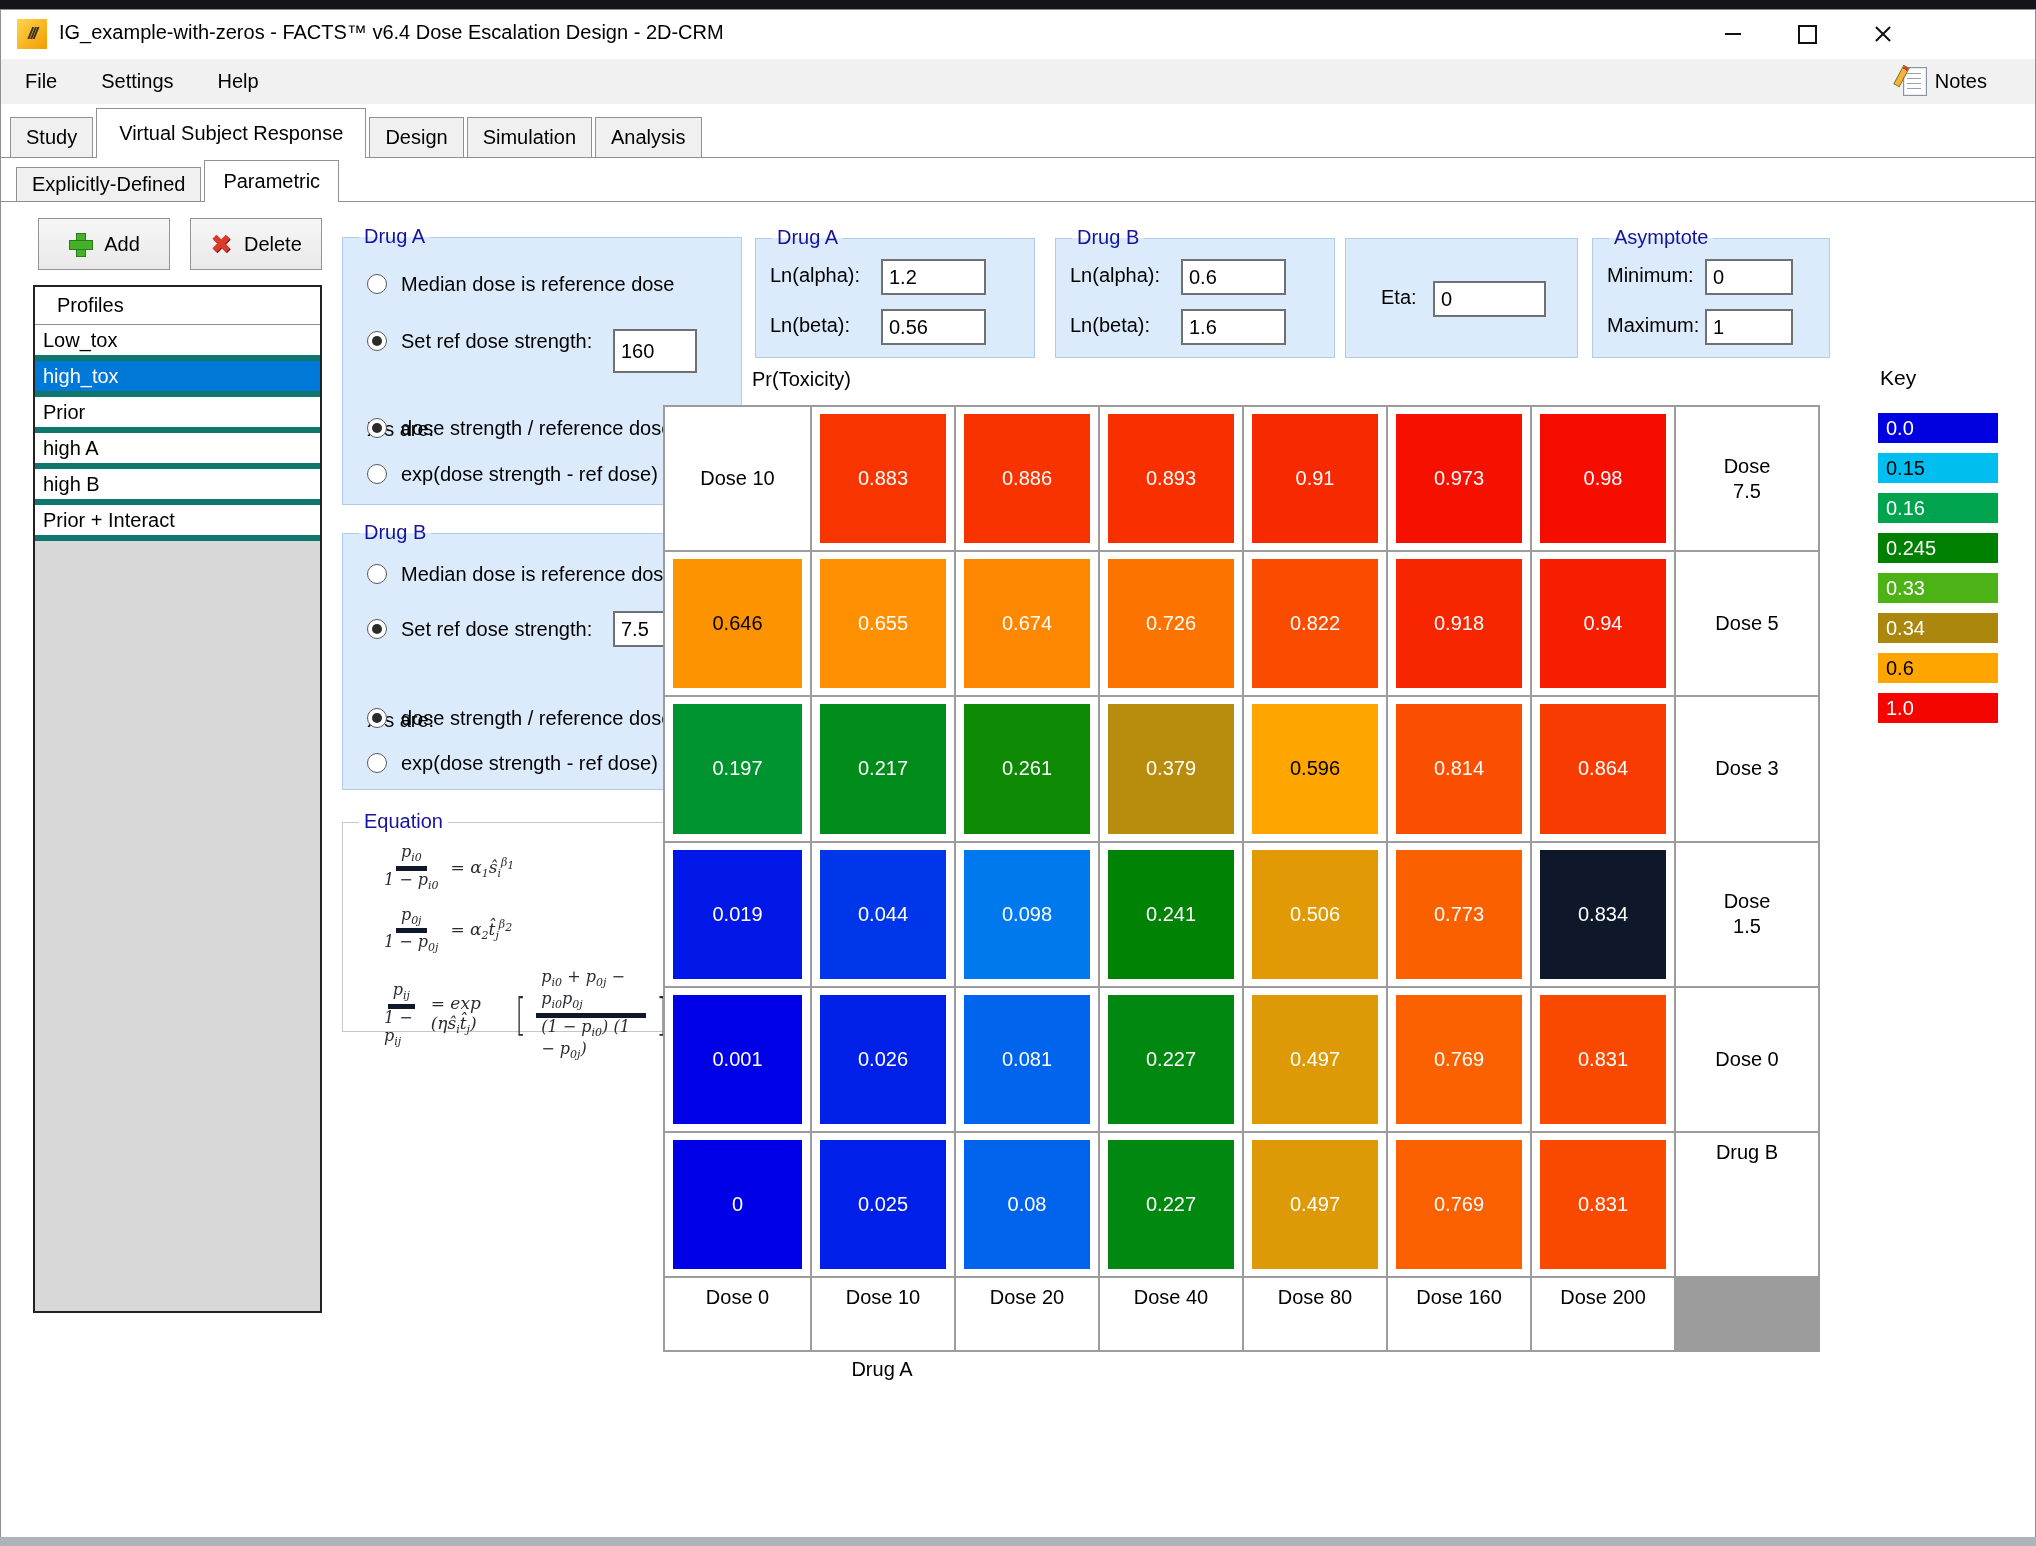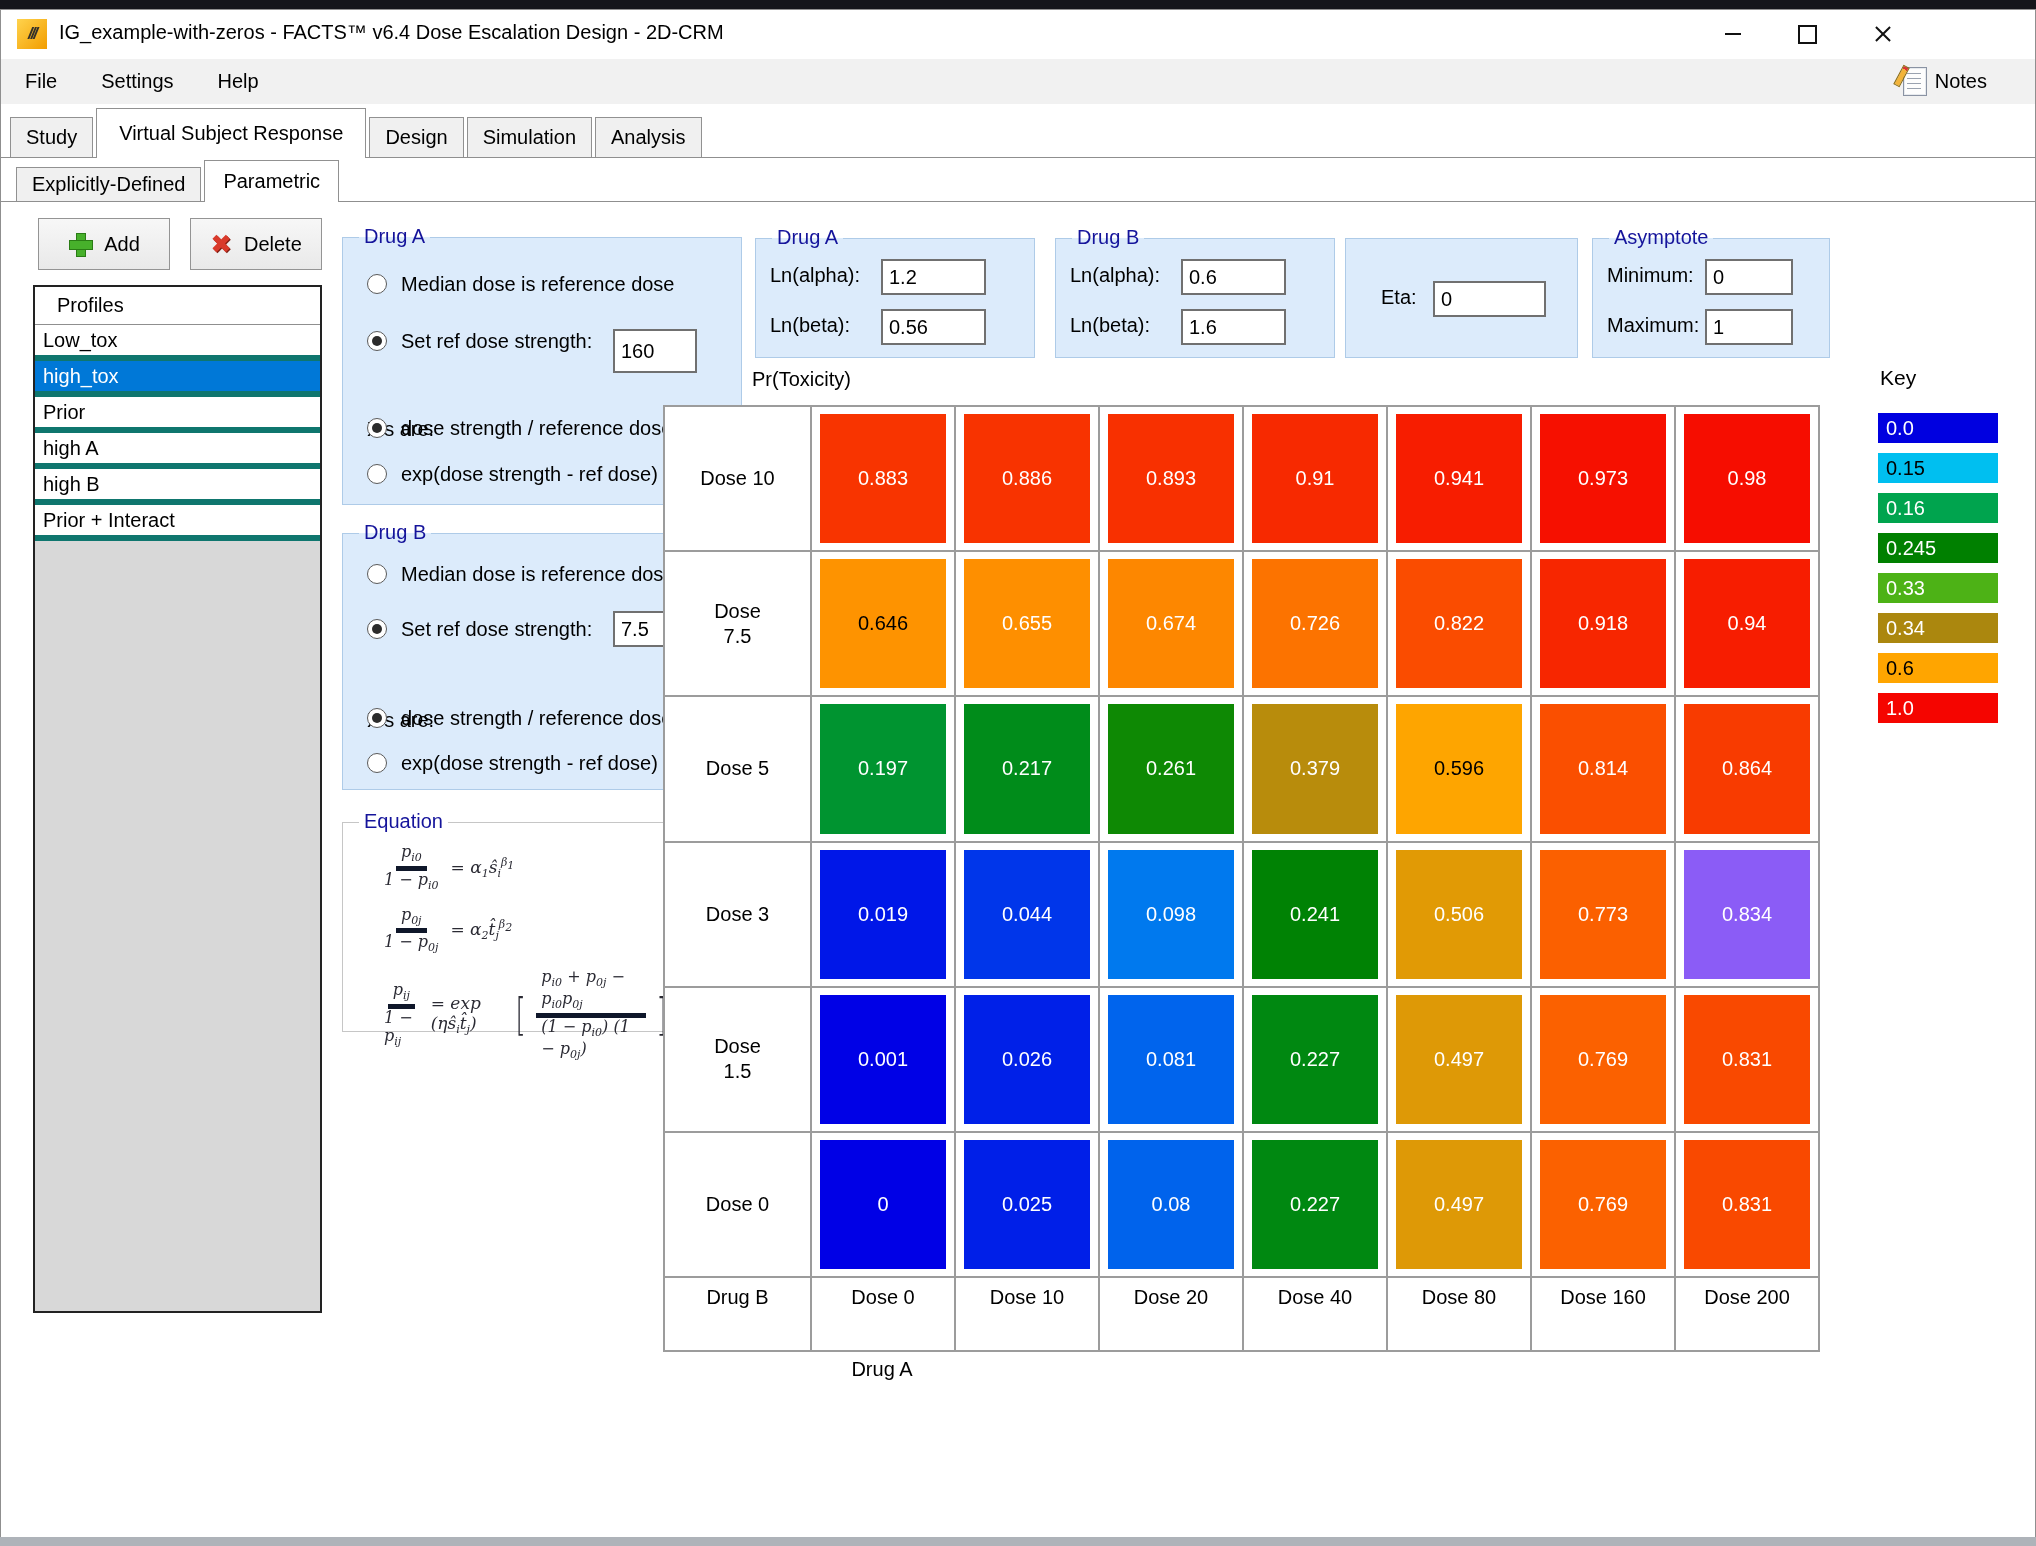--- a/index.html
+++ b/index.html
@@ -270,23 +270,20 @@
       <div class="hm-cell">
         <div class="hm-val" style="background: rgb(248, 51, 0);">0.886</div>
       </div>
       <div class="hm-cell">
         <div class="hm-val" style="background: rgb(248, 48, 0);">0.893</div>
       </div>
       <div class="hm-cell">
         <div class="hm-val" style="background: rgb(247, 41, 0);">0.91</div>
       </div>
       <div class="hm-cell">
-        <div class="hm-val" style="background: rgb(247, 29, 0);">0.941</div>
-      </div>
-      <div class="hm-cell">
         <div class="hm-val" style="background: rgb(246, 16, 0);">0.973</div>
       </div>
       <div class="hm-cell">
         <div class="hm-val" style="background: rgb(246, 13, 0);">0.98</div>
       </div>
       <div class="hm-cell hm-rowlabel">
         <span>Dose 7.5</span>
       </div>
       <div class="hm-cell">
         <div class="hm-val dark" style="background: rgb(254, 147, 0);">0.646</div>
@@ -348,21 +345,21 @@
       <div class="hm-cell">
         <div class="hm-val" style="background: rgb(0, 130, 4);">0.241</div>
       </div>
       <div class="hm-cell">
         <div class="hm-val" style="background: rgb(225, 154, 5);">0.506</div>
       </div>
       <div class="hm-cell">
         <div class="hm-val" style="background: rgb(251, 96, 0);">0.773</div>
       </div>
       <div class="hm-cell">
-        <div class="hm-val" style="background: #8b5cf6;">0.834</div>
+        <div class="hm-val" style="background: #0f172a;">0.834</div>
       </div>
       <div class="hm-cell hm-rowlabel">
         <span>Dose 1.5</span>
       </div>
       <div class="hm-cell">
         <div class="hm-val" style="background: rgb(0, 1, 230);">0.001</div>
       </div>
       <div class="hm-cell">
         <div class="hm-val" style="background: rgb(0, 32, 232);">0.026</div>
       </div>

